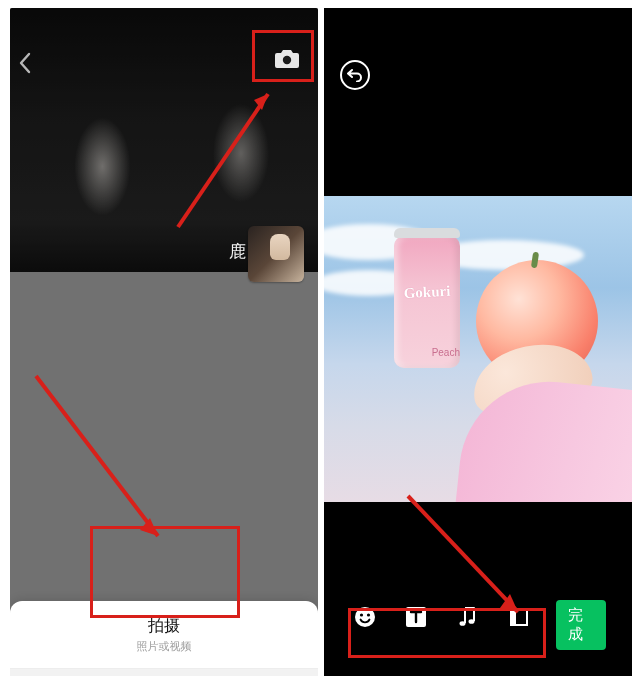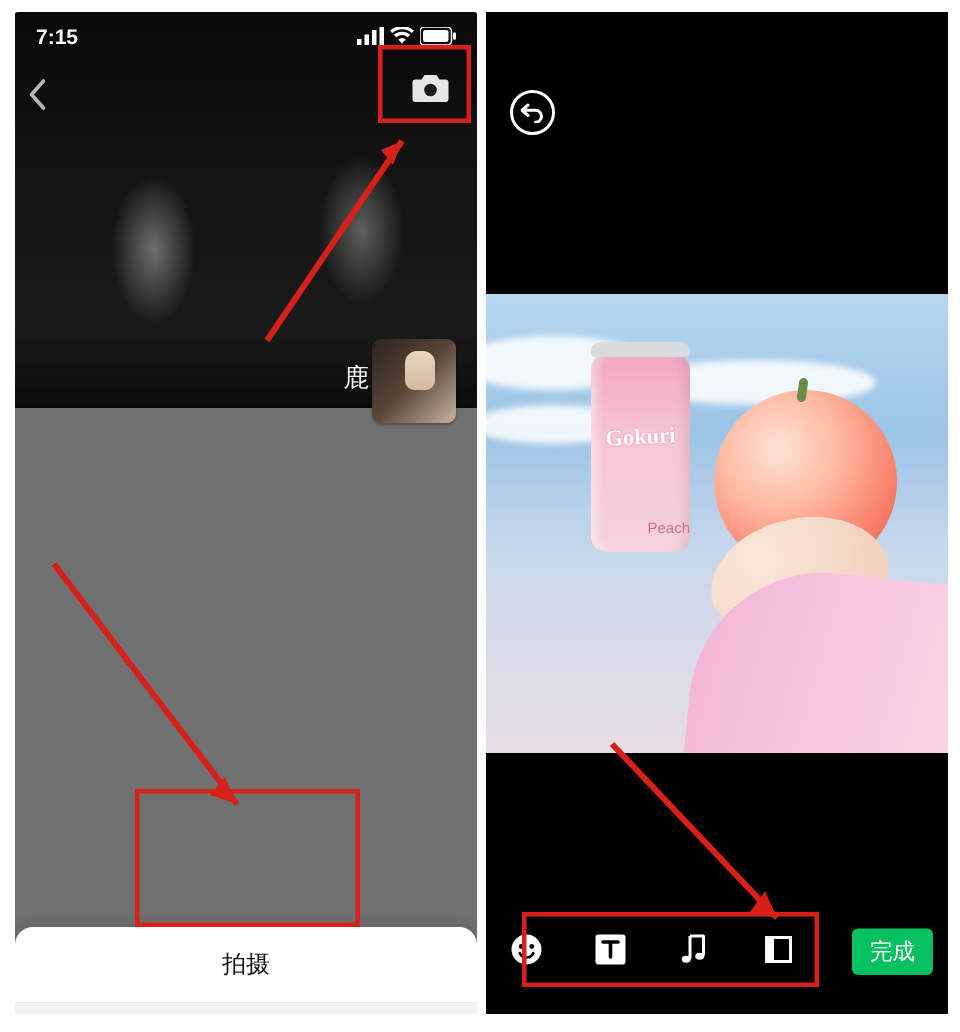--- a/index.html
+++ b/index.html
@@ -200,22 +200,22 @@
     position:absolute;
     right:-10px; bottom:-10px;
     width:180px; height:130px;
     background:linear-gradient(100deg,#f4b6d6 0%,#f7c8e0 60%,#fad3e6 100%);
     border-top-left-radius:90px;
     transform:rotate(6deg);
   }
   .editor-bar{
     position:absolute;
     left:0; right:0; bottom:26px;
-    display:flex; align-items:flex-end;
-    padding:0 10px;
+    display:flex; align-items:flex-start;
+    padding:0 26px;
     gap:22px;
   }
   .editor-bar .icon-btn{
     width:34px;height:34px;
     display:flex;align-items:center;justify-content:center;
     color:#fff;
   }
   .done-btn{
     margin-left:auto;
     padding:6px 12px;
@@ -241,62 +241,41 @@
 </style>
 </head>
 <body>
 
 <div class="stage">
 
   <div class="phone left">
     <div class="bg-photo"></div>
     <div class="dim-overlay"></div>
 
-    <div class="status-bar">
-      <span class="time">7:15</span>
-      <span class="spacer"></span>
-      <span class="icons">
-        <svg width="18" height="12" viewBox="0 0 18 12">
-            <rect x="0" y="8" width="3" height="4" fill="#fff"></rect>
-            <rect x="5" y="5" width="3" height="7" fill="#fff"></rect>
-            <rect x="10" y="2" width="3" height="10" fill="#fff"></rect>
-            <rect x="15" y="0" width="3" height="12" fill="#fff"></rect>
-          </svg>
-        <svg width="16" height="12" viewBox="0 0 16 12">
-            <path d="M8 11 L5.5 8.3 A4 4 0 0 1 10.5 8.3 Z" fill="#fff"></path>
-            <path d="M2.6 5.2 A8 8 0 0 1 13.4 5.2 L11.8 6.9 A5.6 5.6 0 0 0 4.2 6.9 Z" fill="#fff"></path>
-            <path d="M0 2.4 A12 12 0 0 1 16 2.4 L14.5 4 A9.8 9.8 0 0 0 1.5 4 Z" fill="#fff"></path>
-          </svg>
-        <svg width="24" height="12" viewBox="0 0 24 12">
-            <rect x="0" y="0" width="21" height="12" rx="3" fill="none" stroke="#fff" stroke-width="1"></rect>
-            <rect x="2" y="2" width="17" height="8" rx="1.5" fill="#fff"></rect>
-            <rect x="22" y="3.5" width="2" height="5" rx="1" fill="#fff"></rect>
-          </svg>
-      </span>
-    </div>
 
     <span class="back-chevron">
       <svg width="14" height="22" viewBox="0 0 14 22">
           <polyline points="11,2 3,11 11,20" fill="none" stroke="currentColor" stroke-width="2.4" stroke-linecap="round" stroke-linejoin="round"></polyline>
         </svg>
     </span>
 
     <span class="camera-btn">
       <svg width="26" height="22" viewBox="0 0 26 22">
         <path d="M3 5 h4 l2 -3 h8 l2 3 h4 a2 2 0 0 1 2 2 v11 a2 2 0 0 1 -2 2 H3 a2 2 0 0 1 -2 -2 V7 a2 2 0 0 1 2 -2 Z" fill="currentColor"></path>
         <circle cx="13" cy="12" r="4.2" fill="#1a1a1a"></circle>
       </svg>
     </span>
 
     <div class="profile-name">鹿</div>
     <div class="avatar"></div>
 
     <div class="sheet">
       <div class="row">
         <span>拍摄</span>
+        <span class="subtitle">照片或视频</span>
       </div>
       <div class="hr"></div>
       <div class="gap"></div>
     </div>
 
     <div class="anno" style="left:242px;top:22px;width:62px;height:52px;"></div>
     <div class="anno" style="left:80px;top:518px;width:150px;height:92px;"></div>
     <svg class="arrow" style="left:158px;top:74px;width:120px;height:150px;" viewBox="0 0 120 150">
         <line x1="10" y1="145" x2="100" y2="12"></line>
         <polygon points="100,12 86,18 94,28"></polygon>

